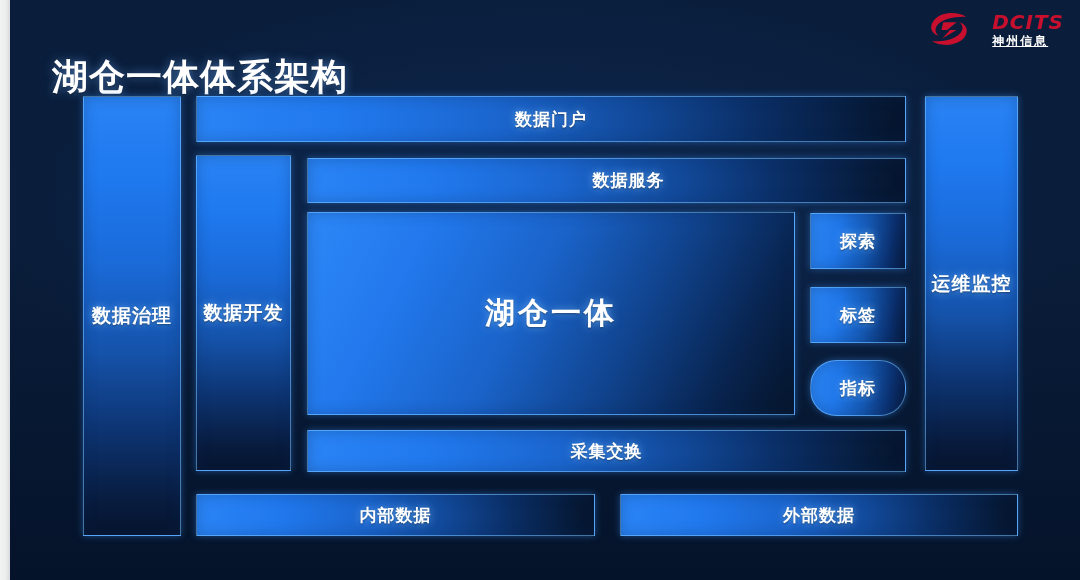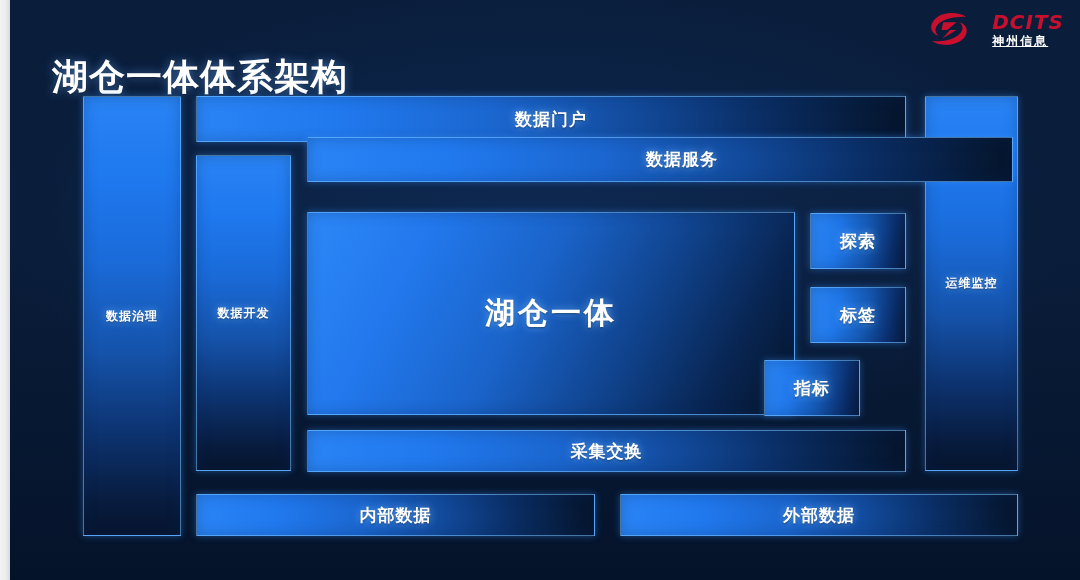--- a/index.html
+++ b/index.html
@@ -108,21 +108,21 @@
   }
   
   .fill-s {
     background: linear-gradient(100deg,
       #2c87f6 0%, #2077e9 30%, #1559b4 58%,
       #0b3170 82%, #06173a 100%);
   }
 
   .box-label { position: relative; z-index: 2; white-space: nowrap; }
 
-  .t-pillar { font-size: 12px; letter-spacing: 1px; }
+  .t-pillar { font-size: 19px; letter-spacing: 1px; }
   .t-bar    { font-size: 17px; letter-spacing: 1px; }
   .t-chip   { font-size: 17px; letter-spacing: 1px; }
   .t-center { font-size: 30px; letter-spacing: 3px; }
 </style>
 </head>
 <body>
 
 <div class="slide">
 
   <div class="edge-strip"></div>
@@ -150,37 +150,37 @@
   </div>
 
   <div class="box fill-v" style="left:925px; top:96px; width:93px; height:375px;">
     <span class="box-label t-pillar">运维监控</span>
   </div>
 
   <div class="box fill-h" style="left:196px; top:96px; width:710px; height:46px;">
     <span class="box-label t-bar">数据门户</span>
   </div>
 
-  <div class="box fill-h" style="left:307px; top:137px; width:706px; height:45px;padding-left:44px;">
+  <div class="box fill-h" style="left:307px; top:158px; width:599px; height:45px;padding-left:44px;">
     <span class="box-label t-bar">数据服务</span>
   </div>
 
   <div class="box fill-d" style="left:307px; top:212px; width:488px; height:203px;">
     <span class="box-label t-center">湖仓一体</span>
   </div>
 
   <div class="box fill-s" style="left:810px; top:213px; width:96px; height:56px;">
     <span class="box-label t-chip">探索</span>
   </div>
 
   <div class="box fill-s" style="left:810px; top:287px; width:96px; height:56px;">
     <span class="box-label t-chip">标签</span>
   </div>
 
-  <div class="box fill-s" style="left:764px; top:360px; width:96px; height:56px;">
+  <div class="box fill-s" style="left:810px; top:360px; width:96px; height:56px;border-radius:26px;">
     <span class="box-label t-chip">指标</span>
   </div>
 
   <div class="box fill-h" style="left:196px; top:494px; width:399px; height:42px;">
     <span class="box-label t-bar">内部数据</span>
   </div>
 
   <div class="box fill-h" style="left:307px; top:430px; width:599px; height:42px;">
     <span class="box-label t-bar">采集交换</span>
   </div>

